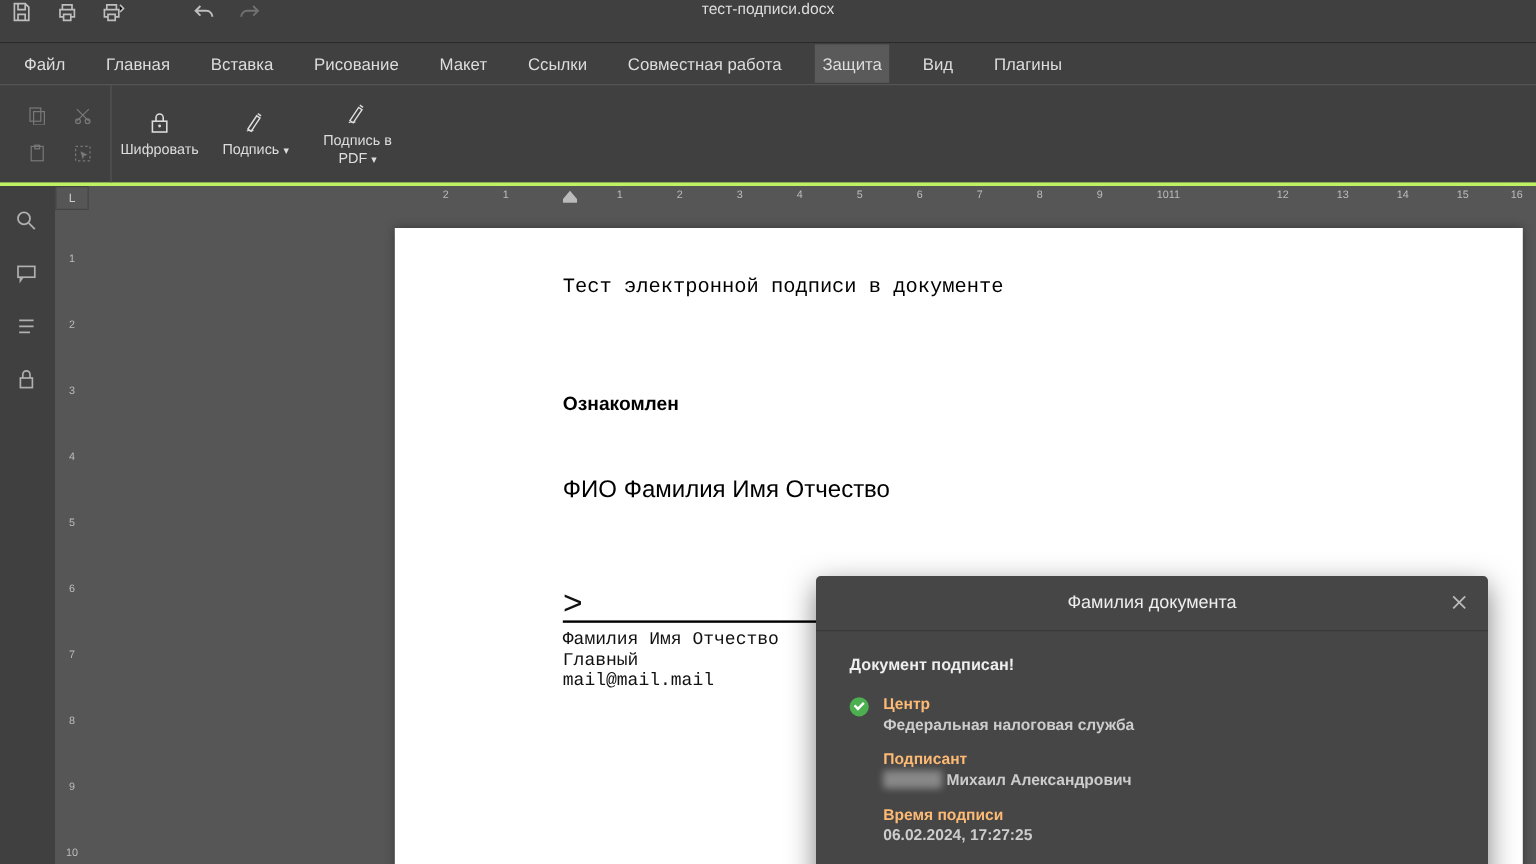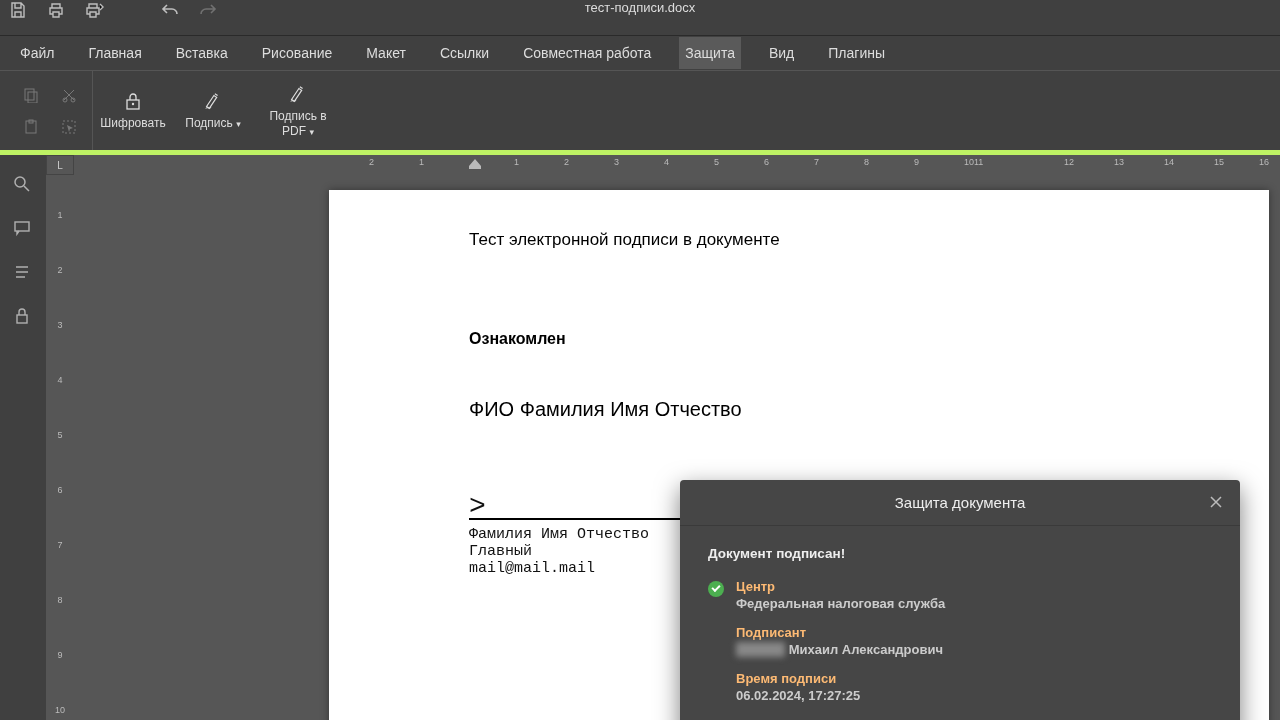--- a/index.html
+++ b/index.html
@@ -37,21 +37,21 @@
     color: #ddd;
     font-size: 14px;
     text-align: right;
   }
   .menubar .menu-item { padding: 8px 6px; cursor:pointer; }
   .menubar .menu-item.active { background: #5a5a5a; }
   .ribbon {
     height: 85px;
     background: #404040;
     border-top: 1px solid #555;
-    border-bottom: 5px solid #bef264;
+    border-bottom: 3px solid #bef264;
     display: flex;
     align-items: center;
     padding-left: 8px;
   }
   .ribbon-group-small {
     display:flex; flex-direction:column; gap:10px;
     border-right: 1px solid #555;
     padding: 8px 12px;
     height: 100%;
     justify-content: center;
@@ -101,21 +101,21 @@
     overflow:hidden;
   }
   .page {
     position:absolute; left:255px; top:15px;
     width: 940px; height: 1200px;
     background: #fff;
     box-shadow: 0 0 8px rgba(0,0,0,.4);
     padding: 40px 140px;
     color:#000;
   }
-  .page h-title { display:block; font-size:17px; margin-bottom: 80px;}
+  .page h-title { display:block; font-size:17px; margin-bottom: 80px; font-family: Liberation Mono, monospace;}
   .page .bold { font-weight:700; font-size:16px; margin-bottom: 50px;}
   .page .line { font-size:20px; margin-bottom: 70px;}
   .sig-block { margin-top: 30px; font-family: "Courier New", monospace; font-size:15px; color:#111;}
   .sig-block .caret { font-size:28px; font-weight:300; margin-bottom:-4px;}
   .sig-block .rule { border-top:2px solid #000; width:240px; margin-bottom:6px;}
 
   
   .dialog {
     position:absolute;
     left: 680px; top: 325px;
@@ -349,21 +349,21 @@
         <div class="rule"></div>
         <div>Фамилия Имя Отчество</div>
         <div>Главный</div>
         <div>mail@mail.mail</div>
       </div>
     </div>
   </div>
 
   <div class="dialog">
     <div class="dialog-header">
-      <span>Защита документа</span>
+      <span>Фамилия документа</span>
       <div class="close">
         <svg width="16" height="16" viewBox="0 0 16 16">
             <path stroke="#bbb" stroke-width="1.5" d="M3 3l10 10M13 3 3 13"></path>
           </svg>
       </div>
     </div>
     <div class="dialog-body">
       <div class="signed-msg">Документ подписан!</div>
       <div class="info-row first">
         <div class="info-label">Центр</div>

